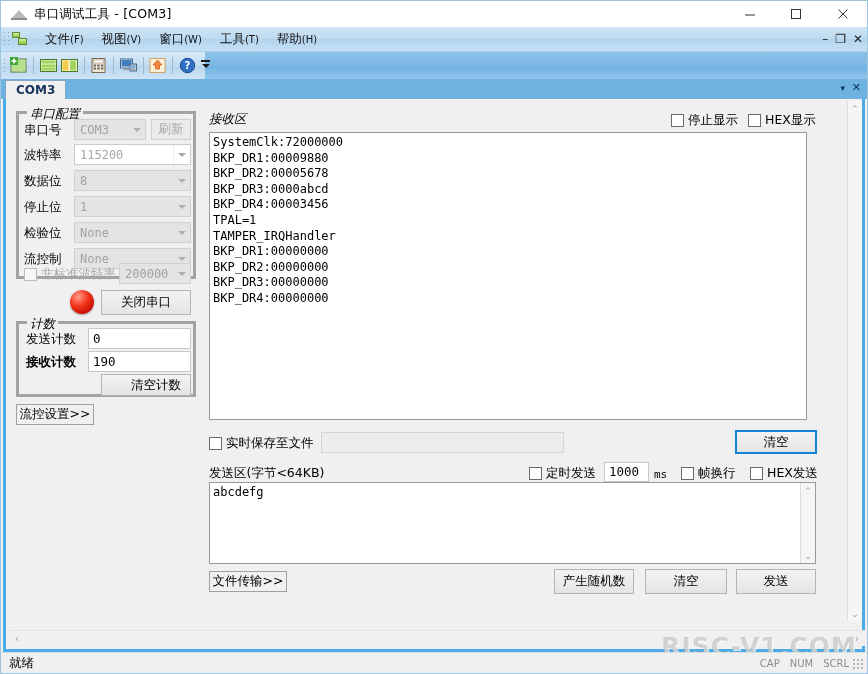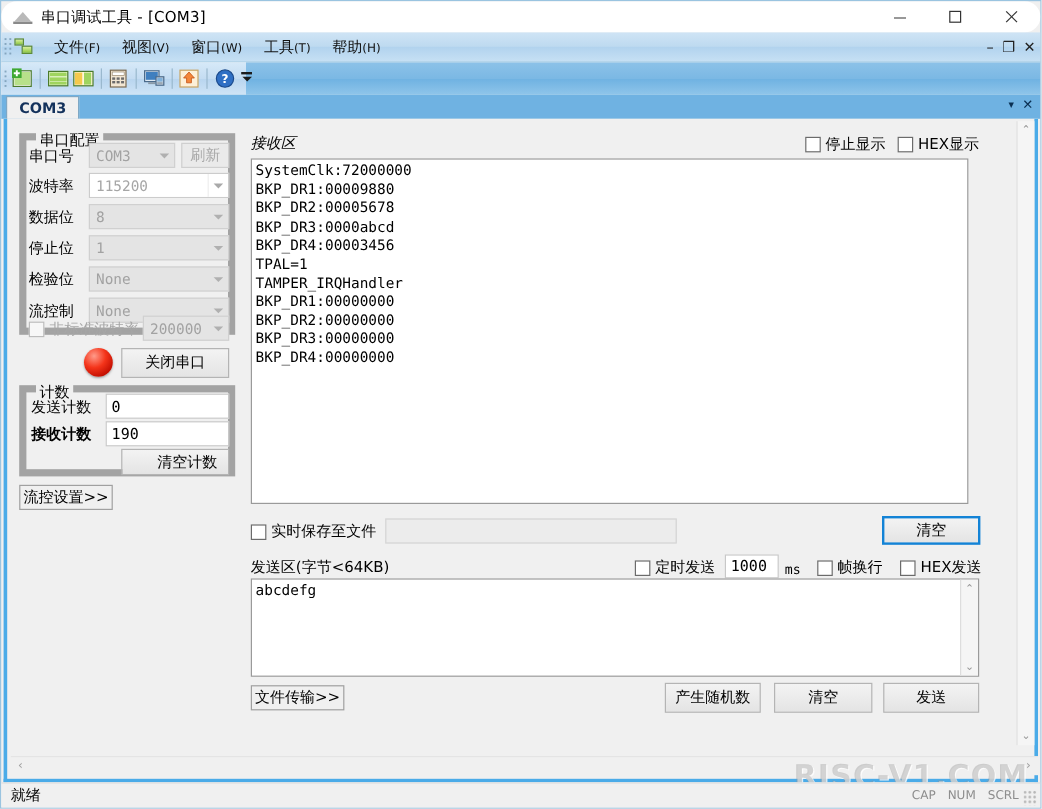--- a/index.html
+++ b/index.html
@@ -16,21 +16,21 @@
     width: 868px; height: 674px;
     background: #f0f0f0;
     border: 1px solid #9ac4e0;
     overflow: hidden;
   }
 
   
   .titlebar {
     position: absolute; left: 0; top: 0; width: 866px; height: 26px;
     background: #ffffff;
-    display: flex; align-items: center; border-radius: 13px;
+    display: flex; align-items: center;
   }
   .title-icon {
     width: 16px; height: 16px; margin-left: 10px; margin-right: 7px;
     position: relative;
   }
   .title-icon .hill {
     position: absolute; left: 1px; top: 4px;
     width: 0; height: 0;
     border-left: 7px solid transparent;
     border-right: 7px solid transparent;
@@ -138,21 +138,22 @@
     position: absolute; left: 3px; bottom: 3px; width: 856px; height: 16px;
     background: #f0f0f0; border-top: 1px solid #e4e4e4;
     display:flex; align-items:center; justify-content:space-between;
     color:#a0a0a0; font-size: 10px;
   }
   .hscroll .ar { width: 16px; text-align:center; }
 
   
   .group {
     position: absolute;
-    border: 6px solid #a3a3a3;
+    border: 3px solid #a3a3a3;
+    font-style: italic;
   }
   .group > legend, .group-title {
     position: absolute; top: -8px; left: 8px;
     background: #f0f0f0; padding: 0 3px;
     font-size: 12.5px; color: #000;
   }
 
   .lbl { position: absolute; font-size: 12.5px; color: #000; }
 
   

